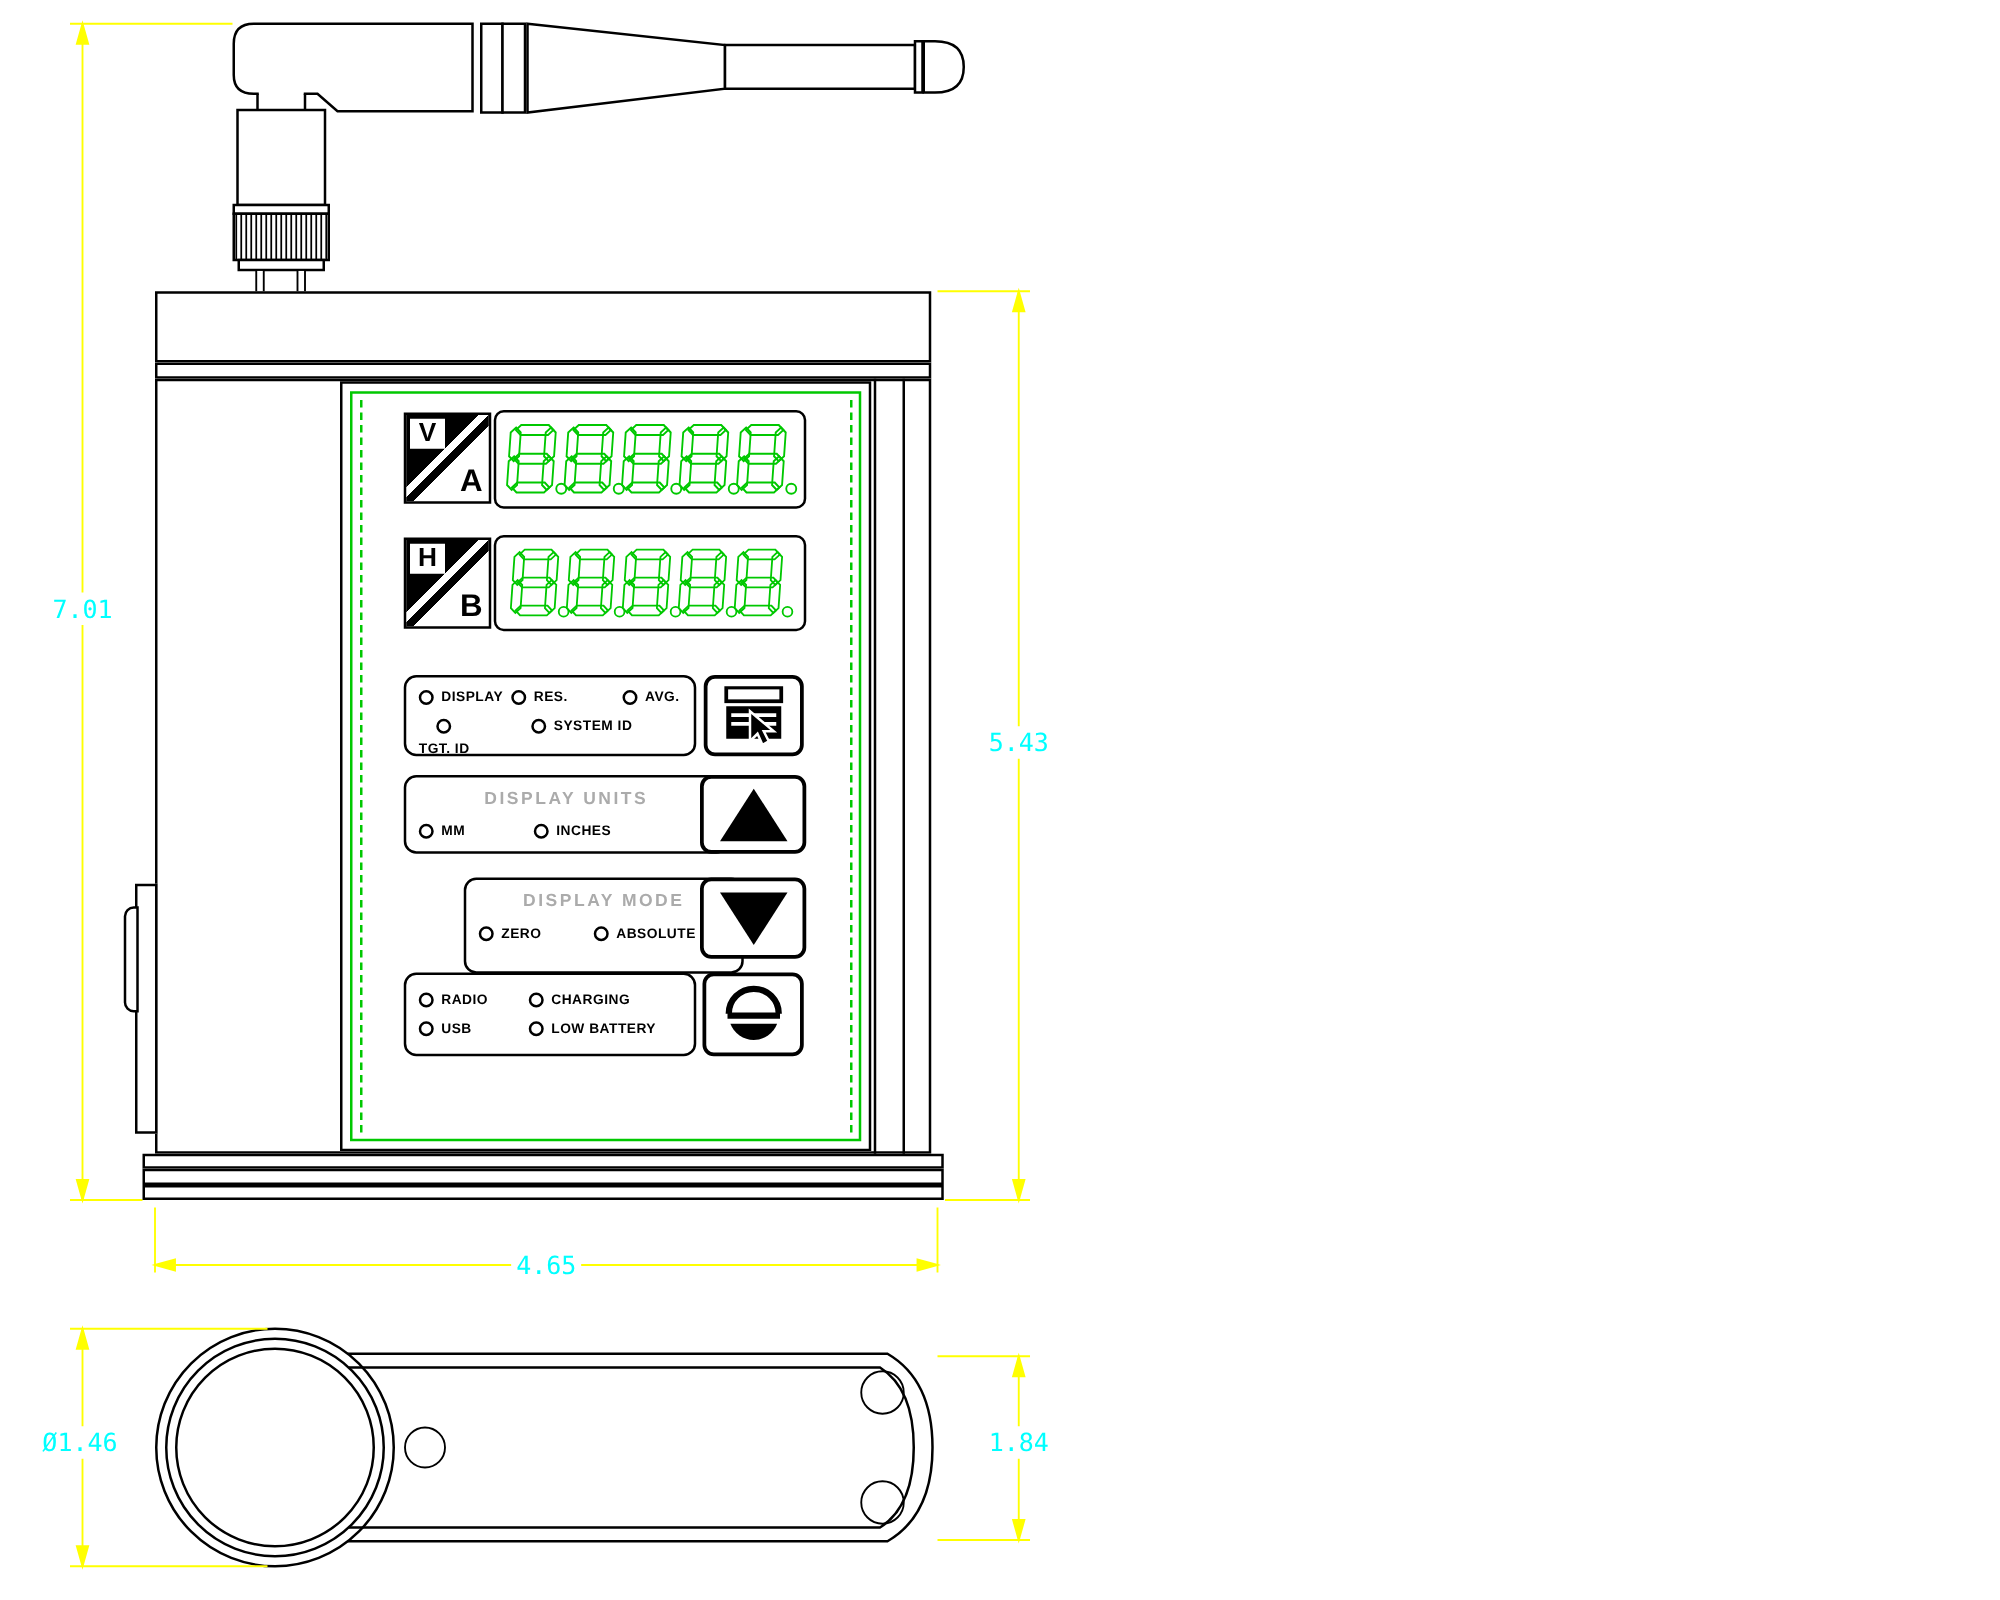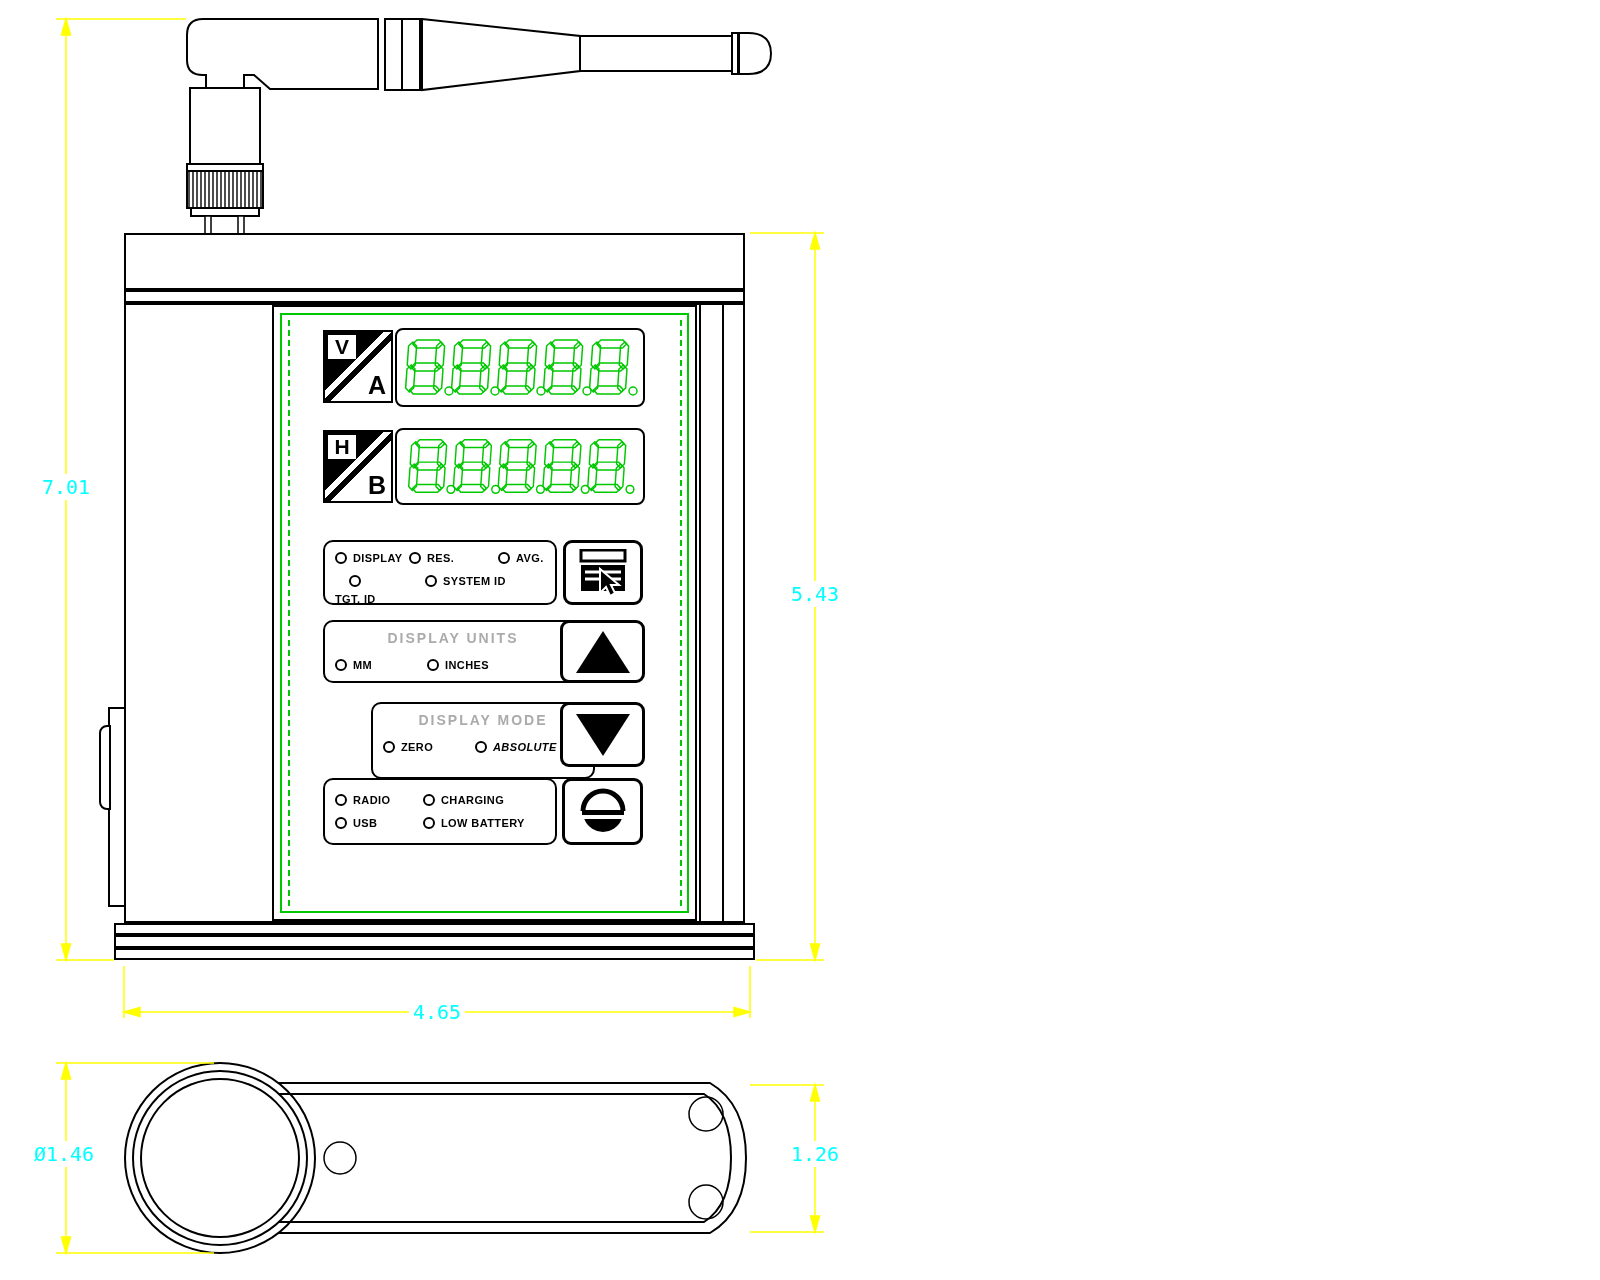--- a/index.html
+++ b/index.html
@@ -295,21 +295,21 @@
       <polygon points="29,2 56,44 2,44" fill="#000"></polygon>
     </svg>
   </div>
 
   <div class="panelbox" style="left:323px;top:702px;width:224px;height:77px;margin-left:48px;">
     <div class="panel-title">DISPLAY MODE</div>
     <div class="led-item" style="left:10px;top:37px;">
         <span class="led-dot"></span>
         <span>ZERO</span>
       </div>
-    <div class="led-item" style="left:102px;top:37px;font-style:italic;">
+    <div class="led-item" style="left:102px;top:37px;">
         <span class="led-dot"></span>
         <span>ABSOLUTE</span>
       </div>
   </div>
 
   <div class="btn" style="left:560px;top:702px;width:85px;height:65px;">
     <svg width="58" height="46" viewBox="0 0 58 46">
       <polygon points="2,2 56,2 29,44" fill="#000"></polygon>
     </svg>
   </div>
@@ -338,15 +338,15 @@
       <path d="M 4,23 A 20,20 0 0 1 44,23" fill="none" stroke="#000" stroke-width="5"></path>
       <line x1="3" y1="24.5" x2="45" y2="24.5" stroke="#000" stroke-width="5"></line>
       <path d="M 5.3,31 A 20,20 0 0 0 42.7,31 Z" fill="#000"></path>
     </svg>
   </div>
 
   <div class="dimtext" style="left:66px;top:487px;">7.01</div>
   <div class="dimtext" style="left:815px;top:594px;">5.43</div>
   <div class="dimtext" style="left:437px;top:1012px;">4.65</div>
   <div class="dimtext" style="left:64px;top:1154px;">Ø1.46</div>
-  <div class="dimtext" style="left:815px;top:1154px;">1.26</div>
+  <div class="dimtext" style="left:815px;top:1154px;">1.84</div>
 
 </div>
 
 </body></html>

